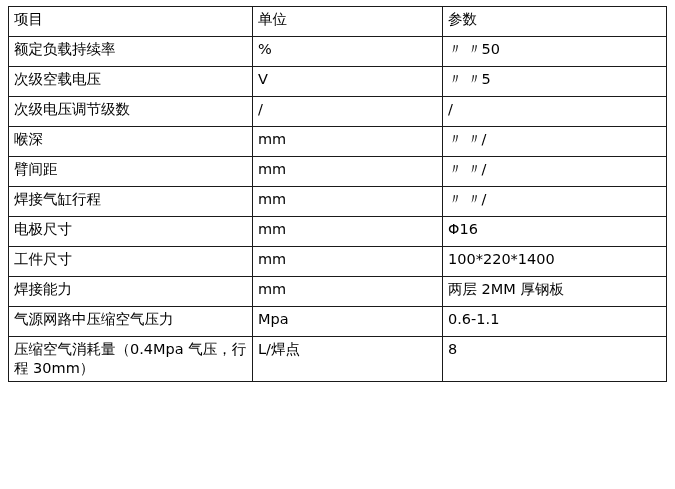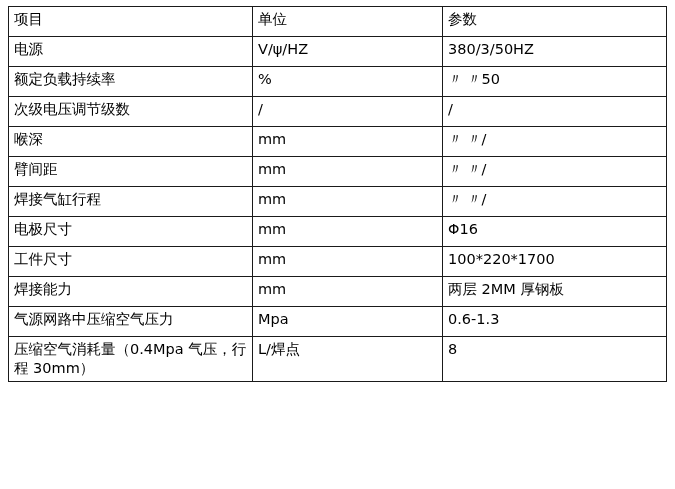--- a/index.html
+++ b/index.html
@@ -55,28 +55,28 @@
       <col class="c2">
       <col class="c3">
     </colgroup>
     <tbody>
       <tr>
         <td>项目</td>
         <td>单位</td>
         <td>参数</td>
       </tr>
       <tr>
-        <td>电源</td>
-        <td>V/ψ/HZ</td>
-        <td>380/3/50HZ</td>
-      </tr>
-      <tr>
         <td>额定负载持续率</td>
         <td>%</td>
         <td>〃 〃50</td>
+      </tr>
+      <tr>
+        <td>次级空载电压</td>
+        <td>V</td>
+        <td>〃 〃5</td>
       </tr>
       <tr>
         <td>次级电压调节级数</td>
         <td>/</td>
         <td>/</td>
       </tr>
       <tr>
         <td>喉深</td>
         <td>mm</td>
         <td>〃 〃/</td>
@@ -92,31 +92,31 @@
         <td>〃 〃/</td>
       </tr>
       <tr>
         <td>电极尺寸</td>
         <td>mm</td>
         <td>Φ16</td>
       </tr>
       <tr>
         <td>工件尺寸</td>
         <td>mm</td>
-        <td>100*220*1700</td>
+        <td>100*220*1400</td>
       </tr>
       <tr>
         <td>焊接能力</td>
         <td>mm</td>
         <td>两层 2MM 厚钢板</td>
       </tr>
       <tr>
         <td>气源网路中压缩空气压力</td>
         <td>Mpa</td>
-        <td>0.6-1.3</td>
+        <td>0.6-1.1</td>
       </tr>
       <tr class="tall">
         <td>压缩空气消耗量（0.4Mpa 气压，行程 30mm）</td>
         <td>L/焊点</td>
         <td>8</td>
       </tr>
     </tbody>
   </table>
 </div>
 

